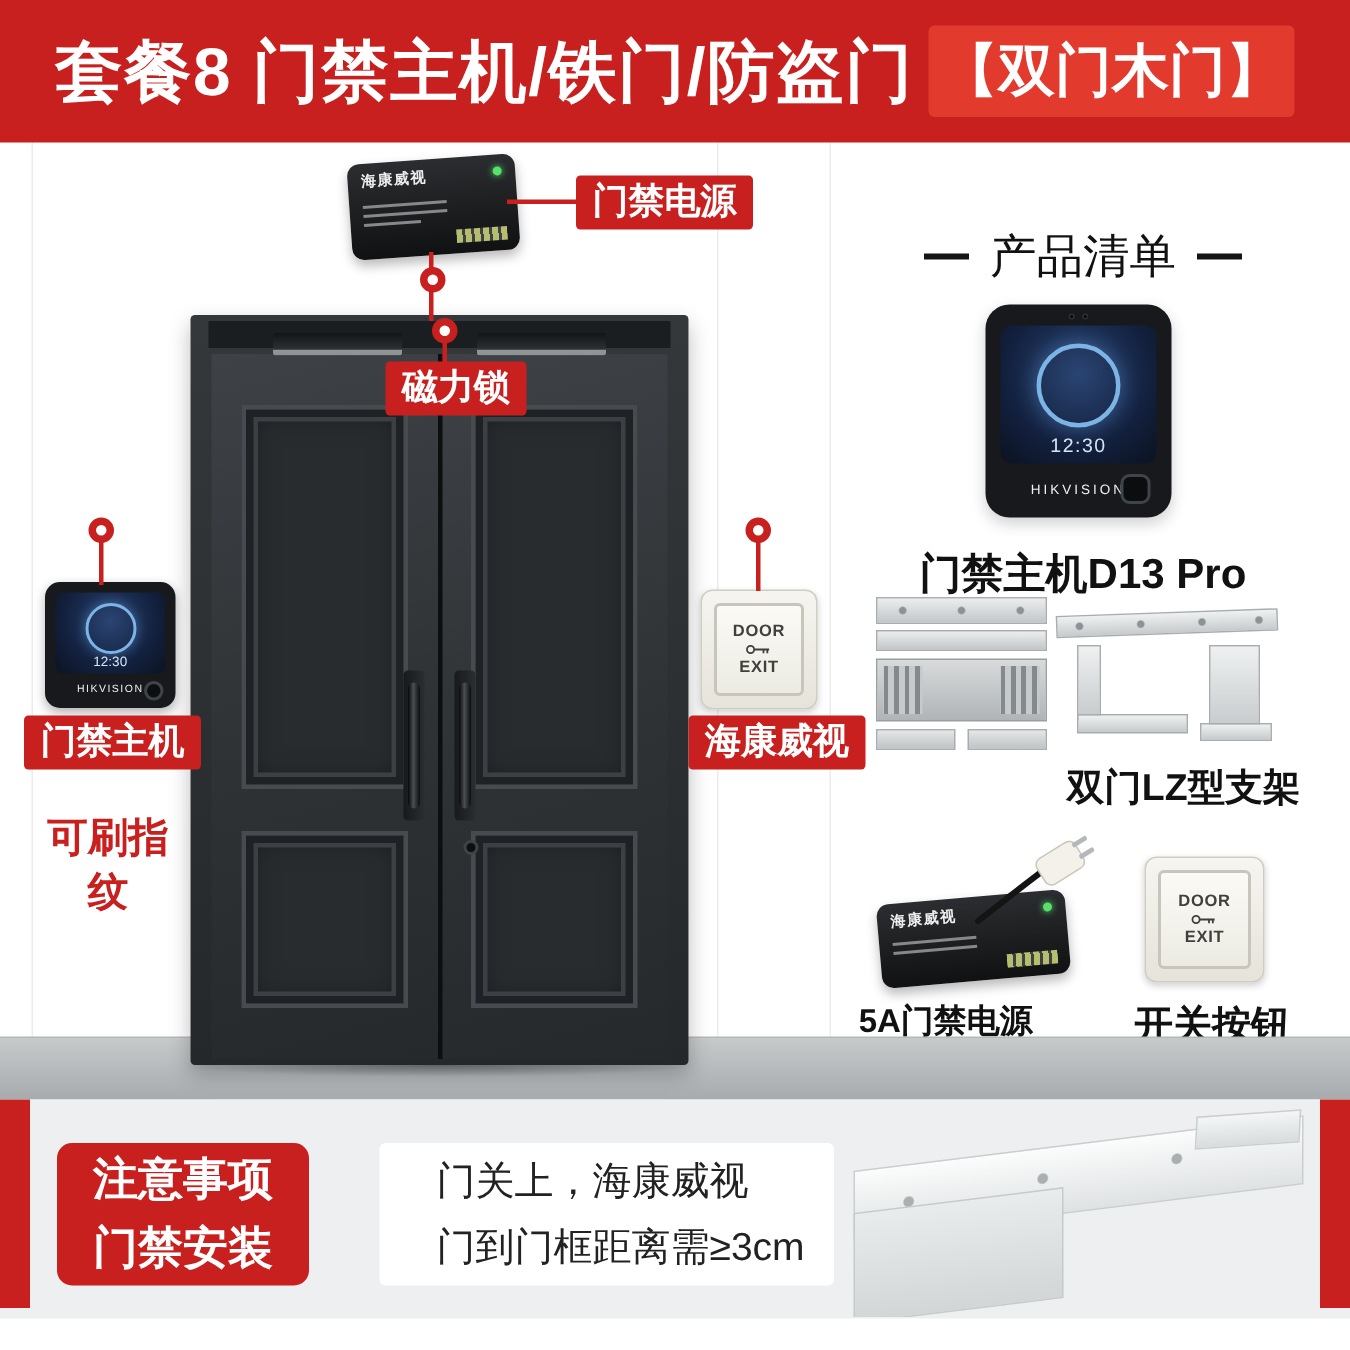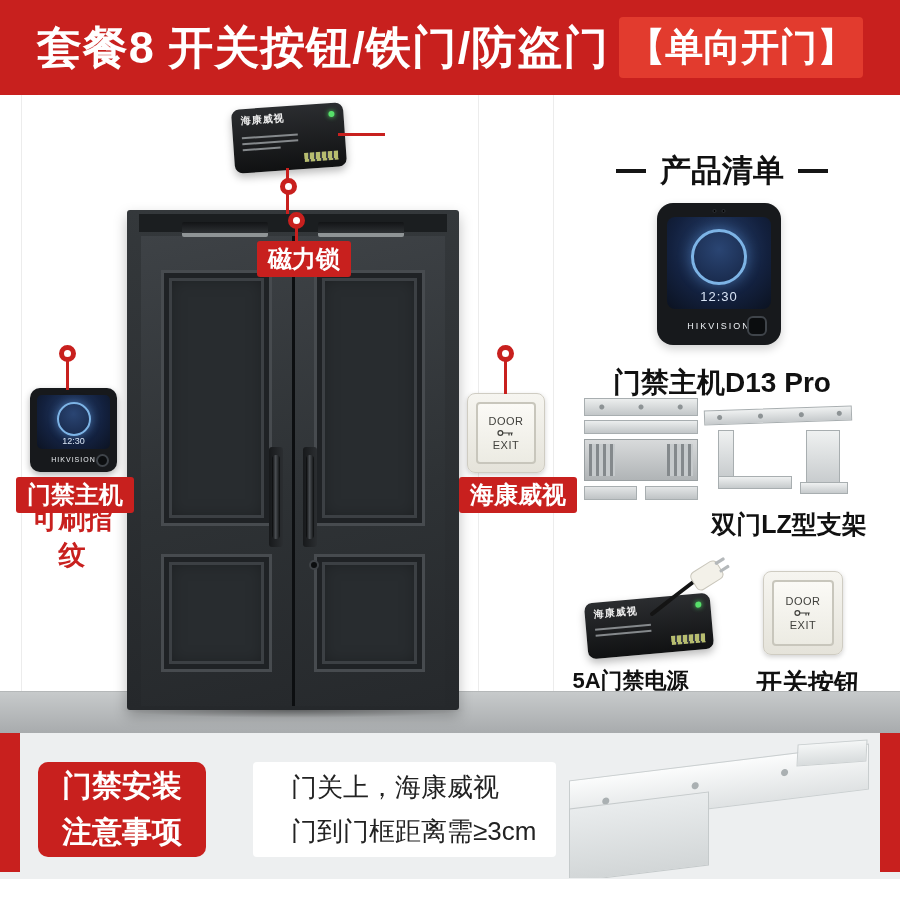--- a/index.html
+++ b/index.html
@@ -86,27 +86,27 @@
   .d13-brand { position:absolute; bottom:14px; width:100%; text-align:center; color:#eef1f4; font-size:9px; letter-spacing:2px; }
   .d13-fp { position:absolute; right:14px; bottom:9px; width:20px; height:20px; border:2px solid #3f444a;
          border-radius:6px; background:#0b0d0f; }
 
   
   .exitbtn { position:absolute; background:linear-gradient(180deg,#f6f5f0,#e5e3da); border:1px solid #cfccc2;
              border-radius:8px; box-shadow:0 2px 5px rgba(0,0,0,0.18); z-index:4; }
   .exitbtn-inner { position:absolute; inset:8px; background:linear-gradient(180deg,#fbfaf6,#ecebe3);
              border:2px solid #c8c6bc; border-radius:4px; display:flex; flex-direction:column;
              align-items:center; justify-content:center; gap:1px; }
-  .exitbtn-word { font-size:11px; font-weight:normal; color:#40403c; letter-spacing:0.5px; line-height:1.1; }
+  .exitbtn-word { font-size:11px; font-weight:bold; color:#40403c; letter-spacing:0.5px; line-height:1.1; }
 
   
   .list-title { position:absolute; left:594px; top:150px; width:256px; display:flex; align-items:center;
                 justify-content:center; gap:14px; }
   .dash { width:30px; height:4px; background:#151515; }
-  .list-title-text { font-size:31px; font-weight:bold; color:#111; }
+  .list-title-text { font-size:31px; font-weight:normal; color:#111; }
   .prod-label { position:absolute; text-align:center; font-weight:bold; color:#111; }
 
   .silver { background:linear-gradient(180deg,#eff1f1,#c6cacc); border:1px solid #a8aeb0; }
   .mag-prod { position:absolute; left:584px; top:398px; width:114px; }
   .mag-bracket1 { height:18px;
       background-image:radial-gradient(circle at 15% 50%, #8d9395 2px, rgba(0,0,0,0) 3px),
                        radial-gradient(circle at 50% 50%, #8d9395 2px, rgba(0,0,0,0) 3px),
                        radial-gradient(circle at 85% 50%, #8d9395 2px, rgba(0,0,0,0) 3px),
                        linear-gradient(180deg,#eceeee,#c2c6c8);
       border:1px solid #a8aeb0; }
@@ -157,22 +157,22 @@
   .lb-label { position:absolute; left:92px; top:48px; width:176px; height:36px; background:#fff; border-radius:6px;
       box-shadow:0 2px 8px rgba(0,0,0,0.18); display:flex; align-items:center; justify-content:center;
       font-size:24px; font-weight:bold; color:#1a1a1a; }
 </style>
 </head>
 <body>
 
 <div class="stage">
 
   <div class="banner">
-    <span class="banner-title">套餐8 开关按钮/铁门/防盗门</span>
-    <span class="banner-highlight">【单向开门】</span>
+    <span class="banner-title">套餐8 门禁主机/铁门/防盗门</span>
+    <span class="banner-highlight">【双门木门】</span>
   </div>
 
   <div class="wall-line" style="left:21px;"></div>
   <div class="wall-line" style="left:478px;"></div>
   <div class="wall-line" style="left:553px;"></div>
   <div class="floor-edge"></div>
   <div class="floor"></div>
   <div class="door-shadow"></div>
 
   <div class="door">
@@ -201,37 +201,38 @@
     <span class="psu-line" style="top:28px;"></span>
     <span class="psu-line" style="top:34px;"></span>
     <span class="psu-line" style="top:40px; width:38px;"></span>
     <span class="psu-led"></span>
     <span class="psu-terms"></span>
   </div>
 
   <div class="hline" style="left:338px; top:133px; width:47px;"></div>
   <div class="vline" style="left:286px; top:168px; height:46px;"></div>
   <div class="ring" style="left:280px; top:178px;"></div>
+  <div class="callout" style="left:384px; top:117px;">门禁电源</div>
 
   <div class="vline" style="left:295px; top:226px; height:18px;"></div>
   <div class="ring" style="left:288px; top:212px;"></div>
   <div class="callout" style="left:257px; top:241px;">磁力锁</div>
 
   <div class="vline" style="left:66px; top:354px; height:36px;"></div>
   <div class="ring" style="left:59px; top:345px;"></div>
   <div class="panel-dev" style="left:30px; top:388px; width:87px; height:84px;">
     <div class="dev-screen">
       <div class="face-ring"></div>
       <div class="dev-time">12:30</div>
     </div>
     <div class="dev-brand">HIKVISION</div>
     <div class="dev-fp"></div>
   </div>
   <div class="callout" style="left:16px; top:477px;">门禁主机</div>
-  <div class="host-sub" style="left:22px; top:501px;">可刷指纹</div>
+  <div class="host-sub" style="left:22px; top:540px;">可刷指纹</div>
 
   <div class="vline" style="left:504px; top:354px; height:40px;"></div>
   <div class="ring" style="left:497px; top:345px;"></div>
   <div class="exitbtn" style="left:467px; top:393px; width:78px; height:80px;">
     <div class="exitbtn-inner">
       <span class="exitbtn-word">DOOR</span>
       <svg viewBox="0 0 24 12" width="18" height="10">
         <circle cx="4.5" cy="6" r="3.2" fill="none" stroke="#3f3f3b" stroke-width="1.6"></circle>
         <path d="M7.7 6 H21 M16 6 v3.4 M19.4 6 v3.4" stroke="#3f3f3b" stroke-width="1.6" fill="none"></path>
       </svg>
@@ -313,22 +314,22 @@
   </div>
 
   <div class="prod-label" style="left:553px; top:666px; width:155px; font-size:22px;">5A门禁电源</div>
   <div class="prod-label" style="left:752px; top:666px; width:112px; font-size:26px;">开关按钮</div>
 
   <div class="band"></div>
   <div class="redbar" style="left:0;"></div>
   <div class="redbar" style="right:0;"></div>
 
   <div class="warnbox">
+    <div>注意事项</div>
     <div>门禁安装</div>
-    <div>注意事项</div>
   </div>
 
   <div class="tipbox">
     <div>门关上，海康威视</div>
     <div>门到门框距离需≥3cm</div>
   </div>
 
   <div class="bracket-photo">
     <div class="lb-top"></div>
     <div class="lb-side"></div>

